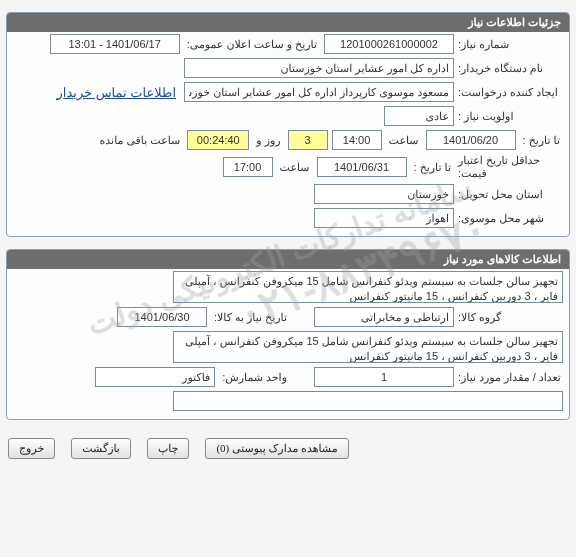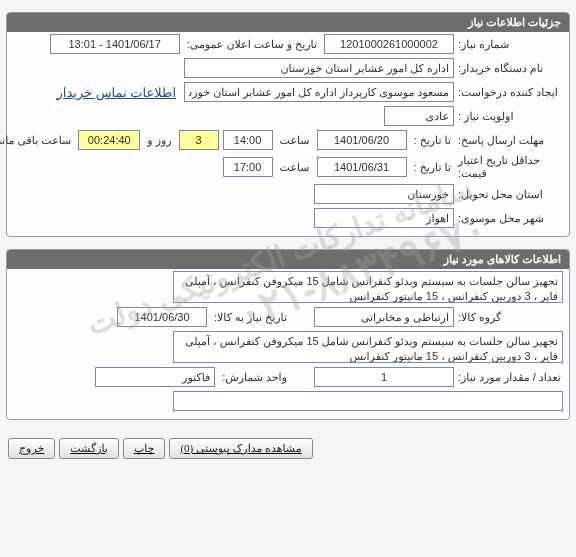--- a/index.html
+++ b/index.html
@@ -97,24 +97,23 @@
   pointer-events: none;
   z-index: 10;
   white-space: nowrap;
   font-weight: bold;
   letter-spacing: 2px;
 }
 .watermark .wm-top { font-size: 30px; display: block; text-align: center; }
 .button-bar {
   display: flex;
   justify-content: flex-start;
-  gap: 4px;
+  gap: 16px;
   padding: 6px 8px 4px;
   flex-direction: row-reverse;
-  text-decoration: underline;
 }
 .btn {
   background: linear-gradient(#fefefe, #e2e2e2);
   border: 1px solid #888;
   border-radius: 3px;
   padding: 3px 10px;
   font-size: 11px;
   font-family: Tahoma;
   cursor: pointer;
   color: #222;
@@ -148,21 +147,20 @@
     <input class="input input-wide" readonly="" value="مسعود موسوی کارپرداز اداره کل امور عشایر استان خوزستان" style="">
     <span class="link-btn">اطلاعات تماس خریدار</span>
   </div>
 
   <div class="row">
     <span class="label">اولویت نیاز :</span>
     <input class="input" style="width: 70px;" readonly="" value="عادی">
   </div>
 
   <div class="row">
-    <span class="label">مهلت ارسال پاسخ:</span>
     <span class="label-sm">تا تاریخ :</span>
     <input class="input input-date" readonly="" value="1401/06/20" style="">
     <span class="label-sm">ساعت</span>
     <input class="input input-time" readonly="" value="14:00" style="">
     <input class="input input-num highlight" readonly="" value="3" style="">
     <span class="label-sm">روز و</span>
     <input class="input highlight" style="width: 62px; text-align: center;" readonly="" value="00:24:40">
     <span class="label-sm">ساعت باقی مانده</span>
   </div>
 

